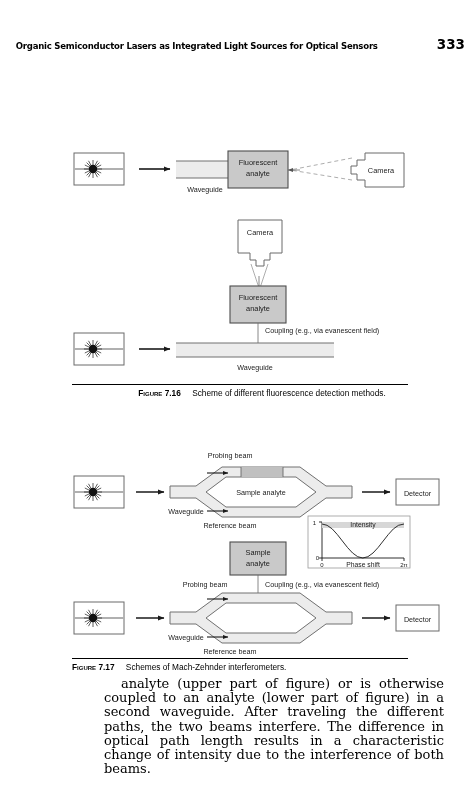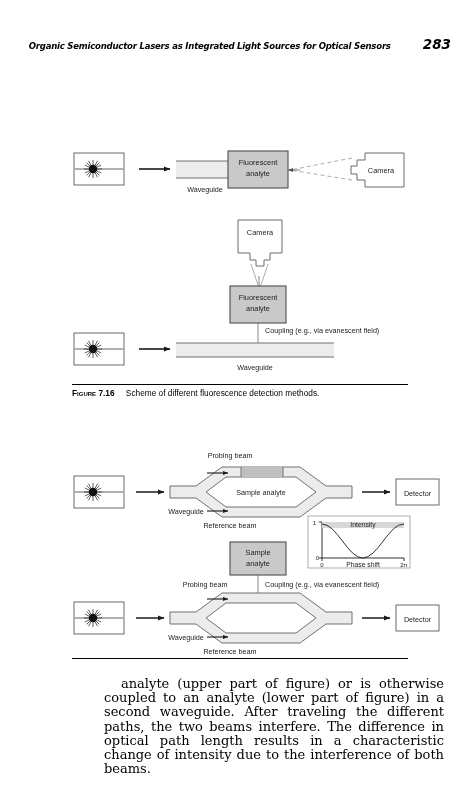--- a/index.html
+++ b/index.html
@@ -17,24 +17,23 @@
   }
 
   
   .running-head {
     position: absolute;
     left: 0; right: 0;
     top: 36px;
     height: 16px;
     display: flex;
     align-items: baseline;
-    justify-content: flex-end;
-    padding-right: 18px;
+    justify-content: space-between;
+    padding-right: 4px;
     box-sizing: border-box;
-    font-style: italic;
   }
   .rh-title {
     font-family: "DejaVu Sans", sans-serif;
     font-weight: bold;
     font-size: 9.3px;
     letter-spacing: -0.25px;
     transform: scaleX(0.92);
     transform-origin: right baseline;
     white-space: nowrap;
   }
@@ -103,21 +102,21 @@
     text-align: justify;
     color: #000;
   }
   .body-text .indent { display: inline-block; width: 17px; }
 </style>
 </head>
 <body>
 
 <div class="running-head">
   <span class="rh-title">Organic Semiconductor Lasers as Integrated Light Sources for Optical Sensors</span>
-  <span class="rh-page">283</span>
+  <span class="rh-page">333</span>
 </div>
 
 <div class="figure" id="figure-716">
 
   <svg class="diagram" width="469" height="320" viewBox="0 0 469 320">
     <defs>
       <marker id="arrowBlack" markerWidth="7" markerHeight="7" refX="6.2" refY="2.6" orient="auto" markerUnits="userSpaceOnUse">
         <path d="M0,0 L6.6,2.6 L0,5.2 Z" fill="#1a1a1a"></path>
       </marker>
       <marker id="arrowThin" markerWidth="6" markerHeight="6" refX="5.4" refY="2.2" orient="auto" markerUnits="userSpaceOnUse">
@@ -261,21 +260,21 @@
       <line x1="348" y1="349" x2="378" y2="349" stroke="#1a1a1a" stroke-width="1.6" marker-end="url(#arrowBlack)"></line>
 
       <g>
         <rect x="384" y="336" width="43" height="26" fill="#ffffff" stroke="#6a6a6a" stroke-width="1"></rect>
         <text x="405.5" y="352.5" font-size="7.2" text-anchor="middle">Detector</text>
       </g>
     </g>
   </svg>
 
   <div class="fig-rule" style="top:314px;"></div>
-  <div class="fig-caption" style="top:318px;">
+  <div class="fig-caption" style="top:318px;text-align:center;">
     <span class="fig-label">Figure</span>
     <span class="fig-num">7.16</span>
     <span class="fig-text">Scheme of different fluorescence detection methods.</span>
   </div>
 </div>
 
 <div class="figure" id="figure-717">
 
   <svg class="diagram" width="469" height="225" viewBox="0 0 469 225">
     <defs>
@@ -405,15 +404,20 @@
       <line x1="362" y1="178" x2="390" y2="178" stroke="#1a1a1a" stroke-width="1.5" marker-end="url(#arrowBlack2)"></line>
 
       <g>
         <rect x="396" y="165" width="43" height="26" fill="#ffffff" stroke="#6a6a6a" stroke-width="1"></rect>
         <text x="417.5" y="181.5" font-size="7.2" text-anchor="middle">Detector</text>
       </g>
     </g>
   </svg>
 
   <div class="fig-rule" style="top:218px;"></div>
+  <div class="fig-caption" style="top:222px;">
+    <span class="fig-label">Figure</span>
+    <span class="fig-num">7.17</span>
+    <span class="fig-text">Schemes of Mach-Zehnder interferometers.</span>
+  </div>
 </div>
 
 <p class="body-text"><span class="indent"></span><span>analyte (upper part of figure) or is otherwise coupled to an analyte (lower part of figure) in a second waveguide. After traveling the different paths, the two beams interfere. The difference in optical path length results in a characteristic change of intensity due to the interference of both beams.</span></p>
 
 </body></html>

